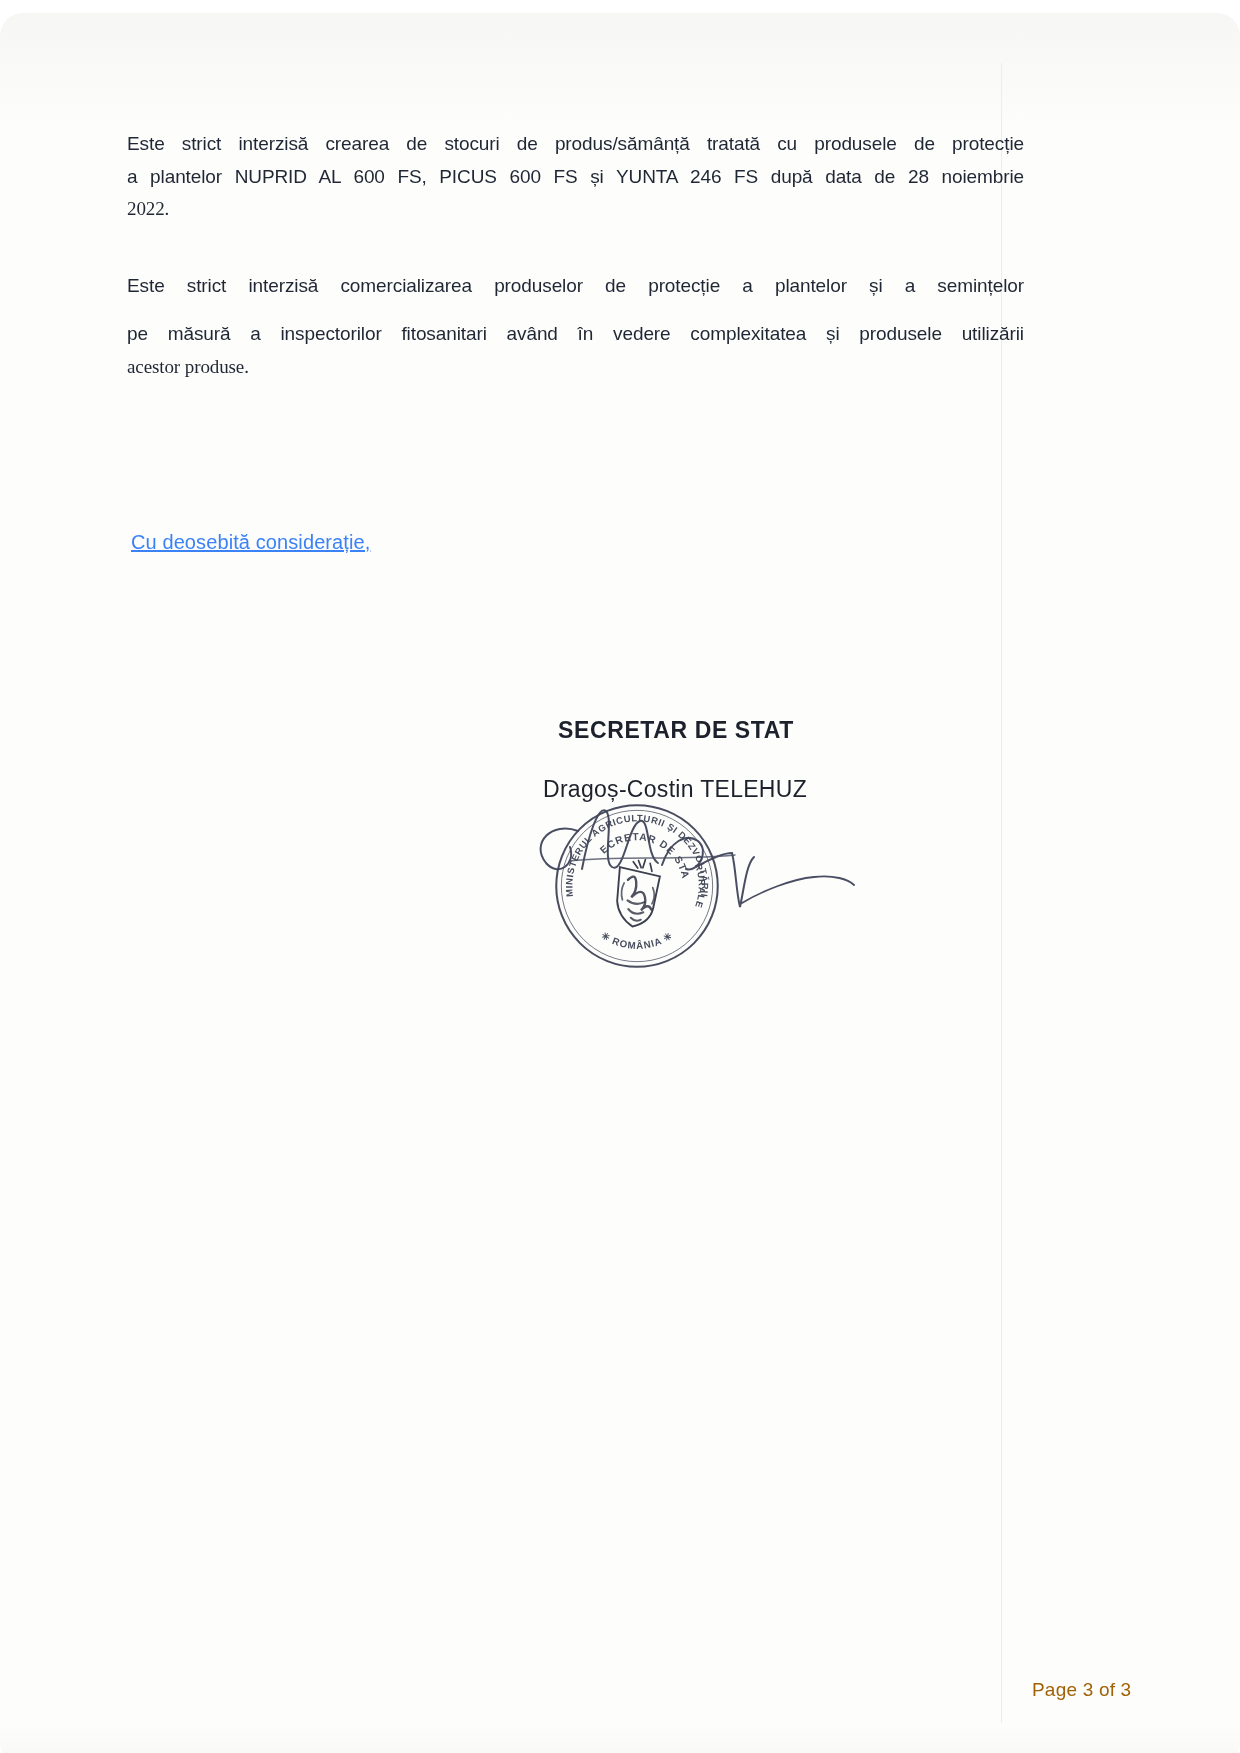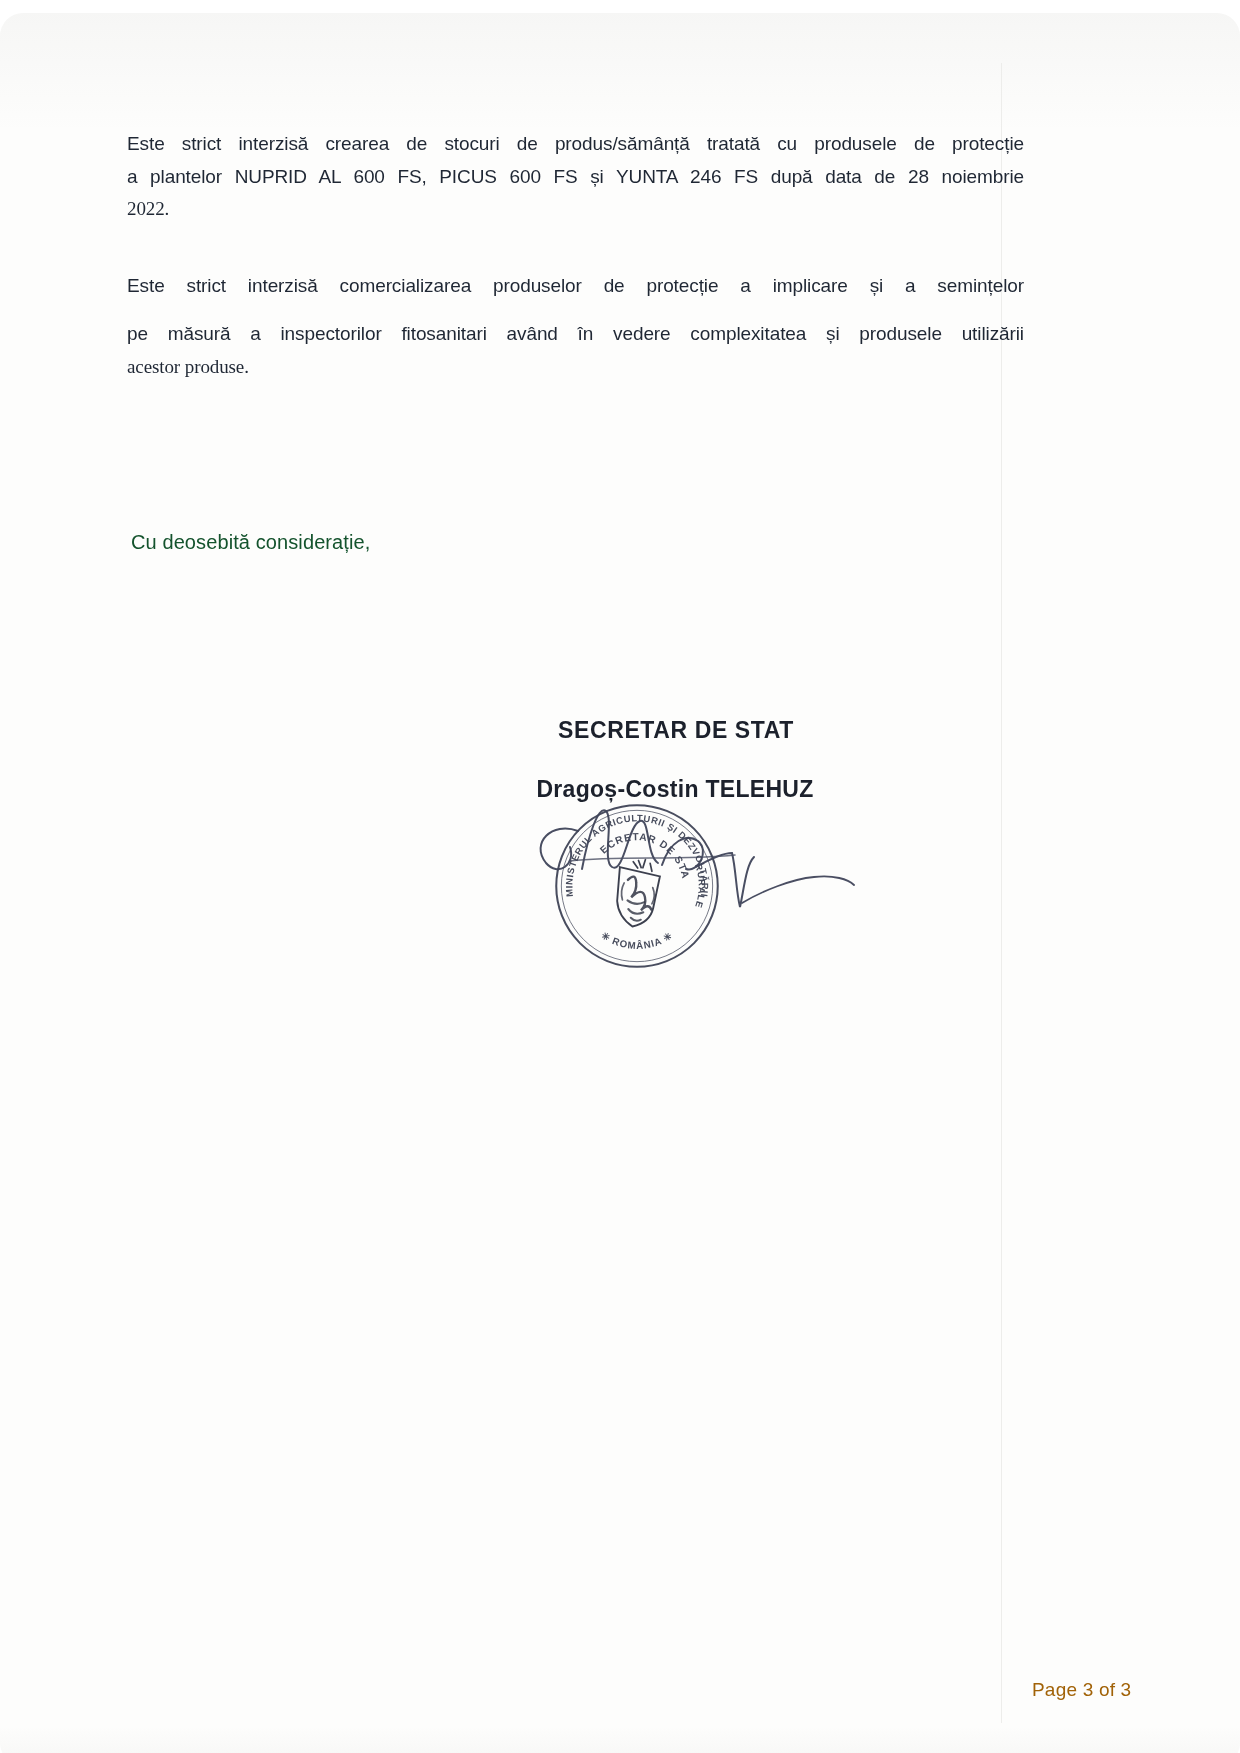--- a/index.html
+++ b/index.html
@@ -33,30 +33,30 @@
     font-size:19px;line-height:32.5px;letter-spacing:-0.1px;
     color:#1f2734;
   }
   .para{margin:0 0 44px 0;}
   .para:nth-of-type(2){margin-bottom:16px;}
   .para:last-of-type{margin-bottom:0;}
   .tline{text-align:justify;text-align-last:justify;}
   .tline.last{text-align-last:left;font-family:Liberation Serif, serif;}
   .closing{
     position:absolute;left:131px;top:518px;
-    font-size:20px;color:#14532d;letter-spacing:0.1px;
+    font-size:20px;color:#3b82f6;letter-spacing:0.1px;text-decoration:underline;
   }
   .sig-title{
     position:absolute;left:676px;top:704px;transform:translateX(-50%);
     font-size:23px;font-weight:700;letter-spacing:0.6px;
     color:#1c212c;white-space:nowrap;
   }
   .sig-name{
     position:absolute;left:675px;top:763px;transform:translateX(-50%);
-    font-size:23px;font-weight:700;letter-spacing:0.3px;
+    font-size:23px;font-weight:400;letter-spacing:0.3px;
     color:#1c212c;white-space:nowrap;
   }
   .stamp{
     position:absolute;left:552px;top:788px;width:170px;height:170px;
     opacity:0.92;
   }
   .stamp text{
     font-family:"Liberation Sans",sans-serif;
     font-weight:700;
     fill:#383d4f;
@@ -76,21 +76,21 @@
 
   <div class="scan-line"></div>
 
   <div class="letter-body">
     <div class="para">
       <div class="tline">Este strict interzisă crearea de stocuri de produs/sămânță tratată cu produsele de protecție</div>
       <div class="tline">a plantelor NUPRID AL 600 FS, PICUS 600 FS și YUNTA 246 FS după data de 28 noiembrie</div>
       <div class="tline last">2022.</div>
     </div>
     <div class="para">
-      <div class="tline">Este strict interzisă comercializarea produselor de protecție a implicare și a semințelor</div>
+      <div class="tline">Este strict interzisă comercializarea produselor de protecție a plantelor și a semințelor</div>
     </div>
     <div class="para">
       <div class="tline">pe măsură a inspectorilor fitosanitari având în vedere complexitatea și produsele utilizării</div>
       <div class="tline last">acestor produse.</div>
     </div>
   </div>
 
   <div class="closing">Cu deosebită considerație,</div>
 
   <div class="sig-title">SECRETAR DE STAT</div>

